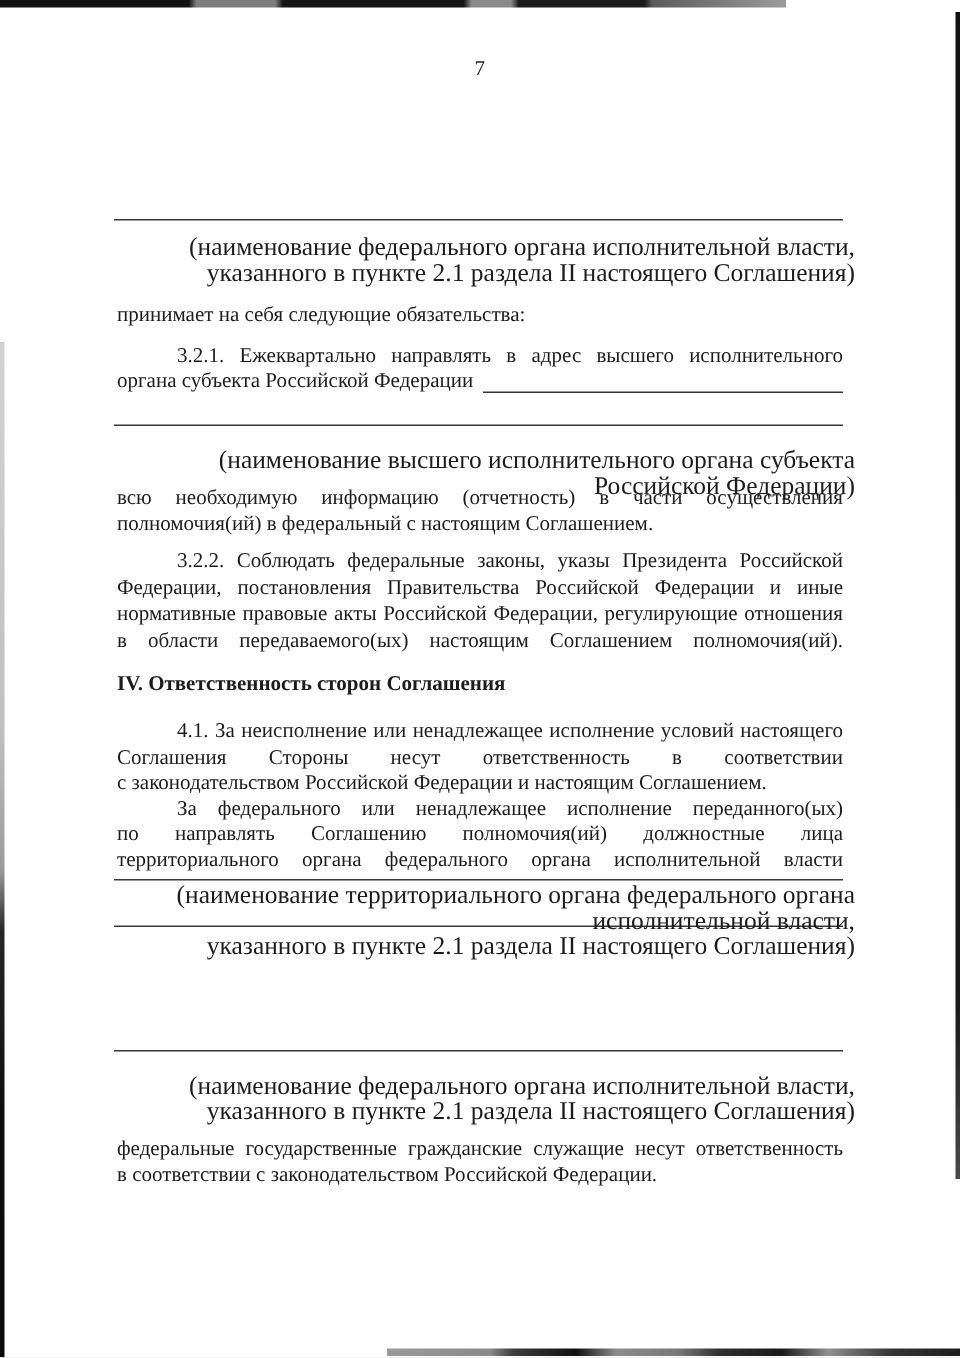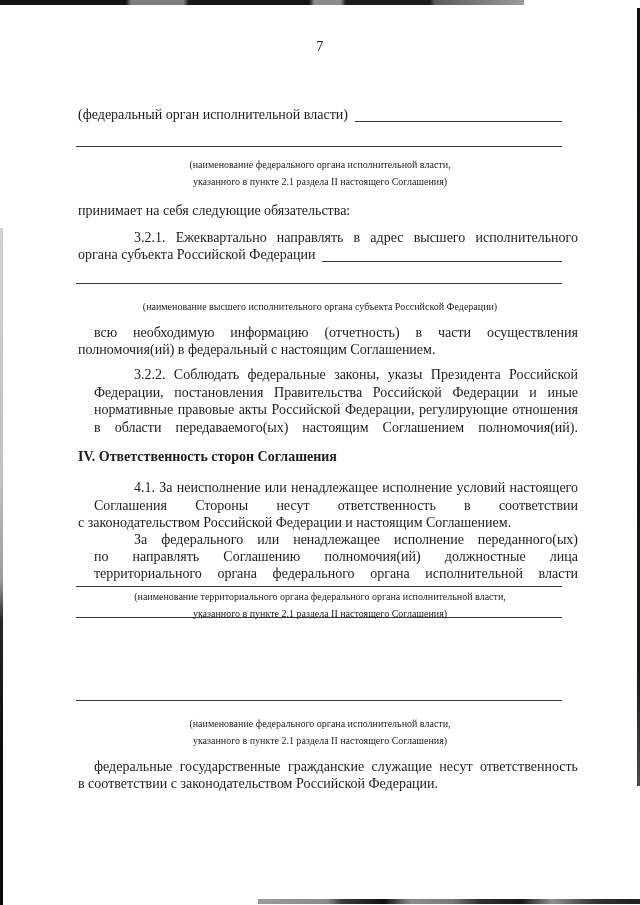--- a/index.html
+++ b/index.html
@@ -37,27 +37,27 @@
       #8c8c8c 40%, #787878 51%, #303030 58%, #1a1a1a 69%,
       #909090 77%, #343434 88%, #1e1e1e 100%);
   }
 
   
   .t {
     position: absolute; left: 78px; width: 484px;
     font-size: 14px; line-height: 17.5px;
     white-space: normal;
   }
-  .just { text-align: justify; text-align-last: justify; margin-left: 16px; }
+  .just { text-align: justify; text-align-last: justify; }
   .ind  { padding-left: 40px; }
   .center { }
   .pagenum { left: 0; width: 640px; text-align: center; letter-spacing: 0.5px; }
   .cap {
     position: absolute; left: 70px; width: 500px;
-    font-size: 10px; line-height: 17px; text-align: center;
+    font-size: 17px; line-height: 17px; text-align: right;
   }
   .hr {
     position: absolute; left: 76px; width: 486px; height: 0;
     border-top: 1.6px solid #383838;
   }
   .fieldline { display: flex; align-items: flex-end; }
   .fieldline .lbl { white-space: nowrap; }
   .fill {
     flex: 1 1 auto; margin-left: 7px; margin-bottom: 2px;
     border-bottom: 1.3px solid #353535; height: 1px; min-width: 30px;
@@ -69,24 +69,20 @@
 
 <div class="sheet">
 
   <div class="edge-top"></div>
   <div class="edge-right"></div>
   <div class="edge-left"></div>
   <div class="edge-bottom"></div>
 
   <div class="t pagenum" style="top:38px">7</div>
 
-  <div class="t fieldline" style="top:106px">
-    <span class="lbl">(федеральный орган исполнительной власти)</span>
-    <span class="fill"></span>
-  </div>
 
   <div class="hr" style="top:146px"></div>
 
   <div class="cap" style="top:156px">
     <div>(наименование федерального органа исполнительной власти,</div>
     <div>указанного в пункте 2.1 раздела II настоящего Соглашения)</div>
   </div>
 
   <div class="t" style="top:202px">принимает на себя следующие обязательства:</div>
 

